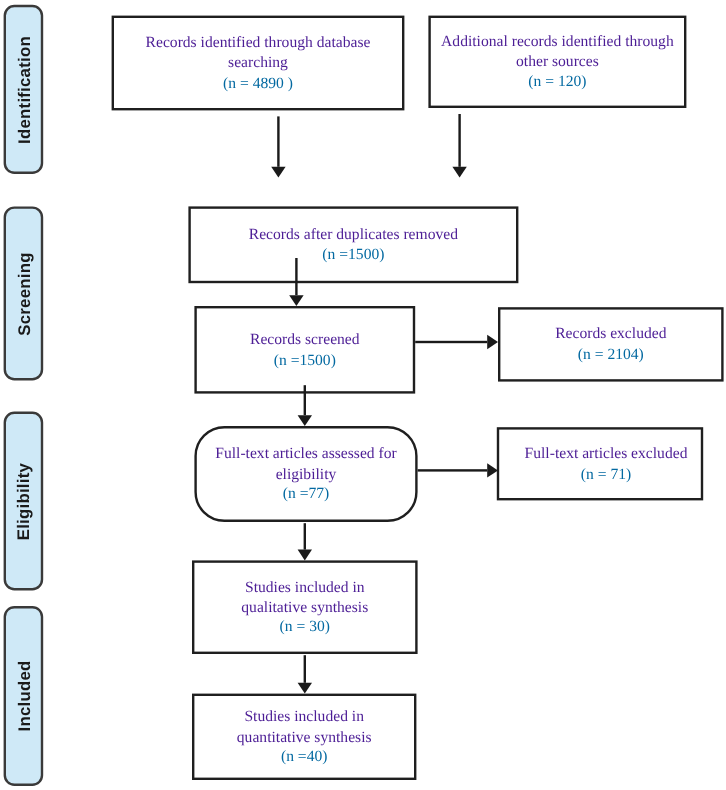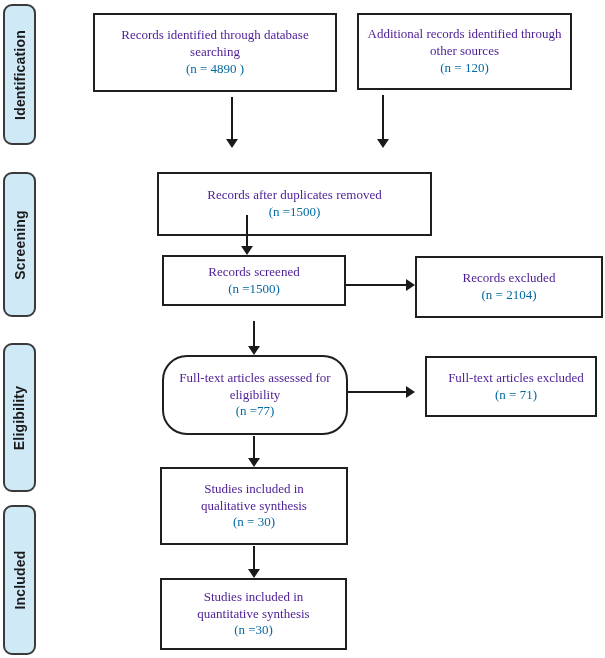--- a/index.html
+++ b/index.html
@@ -120,51 +120,51 @@
     <div class="box-title">Additional records identified through
 other sources</div>
     <div class="box-count">(n = 120)</div>
   </div>
 
   <div class="fbox" style="left:157px; top:148px; width:275px; height:64px;margin-top:24px;">
     <div class="box-title">Records after duplicates removed</div>
     <div class="box-count">(n =1500)</div>
   </div>
 
-  <div class="fbox" style="left:162px; top:255px; width:184px; height:51px;">
+  <div class="fbox" style="left:162px; top:255px; width:184px; height:73px;">
     <div class="box-title">Records screened</div>
     <div class="box-count">(n =1500)</div>
   </div>
 
   <div class="fbox" style="left:415px; top:256px; width:188px; height:62px;text-align:center;">
     <div class="box-title">Records excluded</div>
     <div class="box-count">(n = 2104)</div>
   </div>
 
   <div class="fbox" style="left:162px; top:355px; width:186px; height:80px;border-radius:25px;">
     <div class="box-title">Full-text articles assessed for
 eligibility</div>
     <div class="box-count">(n =77)</div>
   </div>
 
-  <div class="fbox" style="left:425px; top:356px; width:172px; height:61px;padding-left:16px;">
+  <div class="fbox" style="left:414px; top:356px; width:172px; height:61px;padding-left:16px;">
     <div class="box-title">Full-text articles excluded</div>
     <div class="box-count">(n = 71)</div>
   </div>
 
   <div class="fbox" style="left:160px; top:467px; width:188px; height:78px;">
     <div class="box-title">Studies included in
 qualitative synthesis</div>
     <div class="box-count">(n = 30)</div>
   </div>
 
   <div class="fbox" style="left:160px; top:578px; width:187px; height:72px;">
     <div class="box-title">Studies included in
 quantitative synthesis</div>
-    <div class="box-count">(n =30)</div>
+    <div class="box-count">(n =40)</div>
   </div>
 
   <div class="v-arrow" style="left:231px; top:97px;  height:42px;"></div>
   <div class="v-arrow" style="left:382px; top:95px;  height:44px;"></div>
   <div class="v-arrow" style="left:246px; top:215px; height:31px;"></div>
   <div class="h-arrow" style="left:346px; top:284px; width:60px;"></div>
   <div class="v-arrow" style="left:253px; top:321px; height:25px;"></div>
   <div class="h-arrow" style="left:348px; top:391px; width:58px;"></div>
   <div class="v-arrow" style="left:253px; top:436px; height:22px;"></div>
   <div class="v-arrow" style="left:253px; top:546px; height:23px;"></div>

